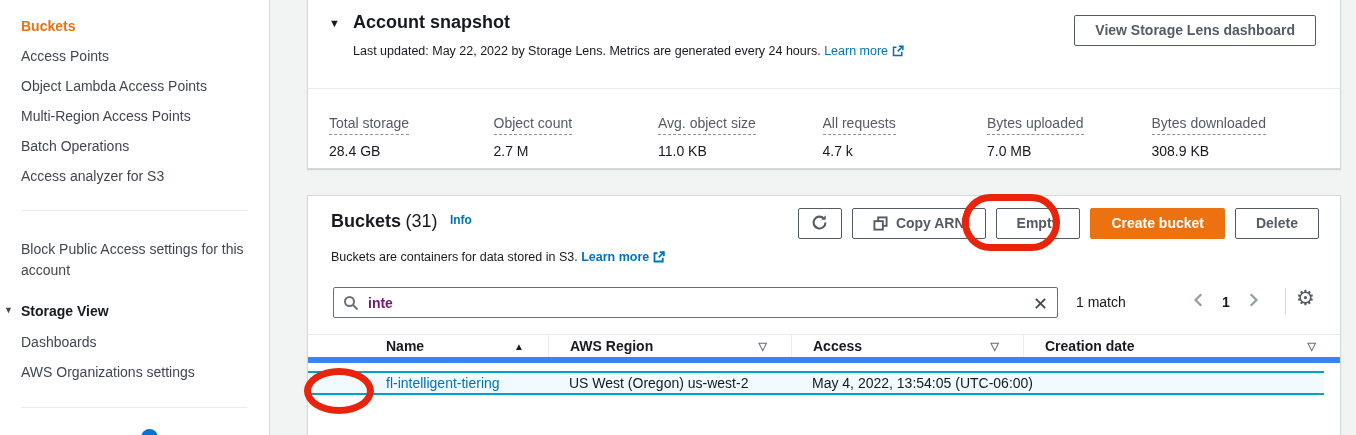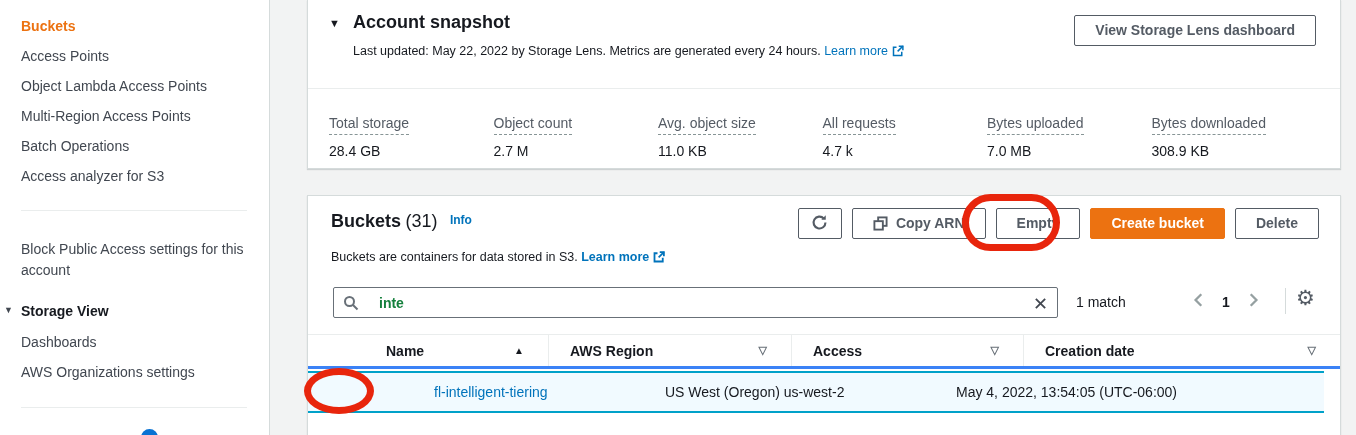--- a/index.html
+++ b/index.html
@@ -56,44 +56,44 @@
   .bk-actions { position:absolute; right:21px; top:12px; display:flex; gap:10px; align-items:center; }
   .icon-btn { width:44px; padding:0; text-align:center; }
   .icon-btn svg { vertical-align:-3px; }
   .btn .cp-icon { vertical-align:-3px; margin-right:8px; }
 
   .search-box { position:absolute; left:25px; top:91px; width:725px; height:31px;
     border:1px solid #687078; border-radius:2px; background:#fff; }
   .search-box svg.mag { position:absolute; left:9px; top:7px; }
   .search-input { position:absolute; left:32px; top:1px; width:660px; height:27px;
     border:none; outline:none; font-family:"Liberation Sans",sans-serif;
-    font-size:14px; font-weight:bold; color:#15803d;margin-left:11px; }
+    font-size:14px; font-weight:bold; color:#701a75; }
   .clear-x { position:absolute; right:10px; top:8px; cursor:pointer; }
 
   .match-text { position:absolute; left:768px; top:98px; font-size:14px; color:#16191f; }
   .pager { position:absolute; left:884px; top:96px; display:flex; align-items:center; gap:16px; }
   .pg-chev { cursor:default; }
   .pg-num { font-size:14px; font-weight:bold; color:#16191f; }
   .pager-divider { position:absolute; left:977px; top:92px; height:26px; border-left:1px solid #d5dbdb; }
   .gear { position:absolute; left:988px; top:90px; font-size:21px; color:#545b64; cursor:pointer; }
 
   
-  .tbl-header { position:absolute; left:0; right:0; top:138px; height:35px;
-    border-top:1px solid #eaeded; border-bottom:3px solid #3b82f6;
+  .tbl-header { position:absolute; left:0; right:0; top:138px; height:29px;
+    border-top:1px solid #eaeded; border-bottom:6px solid #3b82f6;
     display:grid; grid-template-columns:55px 185px 243px 232px auto; align-items:center; }
   .th { position:relative; height:100%; display:flex; align-items:center;
     padding-left:21px; font-size:14px; font-weight:bold; color:#16191f; }
   .th.first-data { padding-left:23px; }
   .th + .th.sep { border-left:1px solid #eaeded; }
   .sort-icon { position:absolute; right:24px; font-size:10px; color:#16191f; cursor:pointer; }
   .filter-icon { position:absolute; right:24px; font-size:11px; color:#687078; cursor:pointer; }
 
-  .data-row { position:absolute; left:0; right:16px; top:175px; height:42px;
+  .data-row { position:absolute; left:0; right:16px; top:175px; height:24px;
     background:#f1faff; border-top:2px solid #00a1c9; border-bottom:2px solid #00a1c9;
-    display:grid; grid-template-columns:55px 185px 243px 232px auto; align-items:center;gap:48px; }
+    display:grid; grid-template-columns:55px 185px 243px 232px auto; align-items:center; }
   .td { padding-left:21px; font-size:14px; color:#16191f; white-space:nowrap; }
   .td.name-cell { padding-left:23px; }
   .td.name-cell a { color:#0073bb; cursor:pointer; }
   .radio-cell { padding-left:26px; }
   .radio { width:16px; height:16px; border-radius:50%; cursor:pointer;
     background:radial-gradient(circle,#0073bb 0 3.2px,#fff 3.4px 5.1px,#0073bb 5.3px 8px); }
   .dashed-help { border-bottom:1px dashed #687078; padding-bottom:2px; cursor:help; }
 
   
   .annotation { position:absolute; border:7px solid #e8250c; background:transparent; pointer-events:none; }

